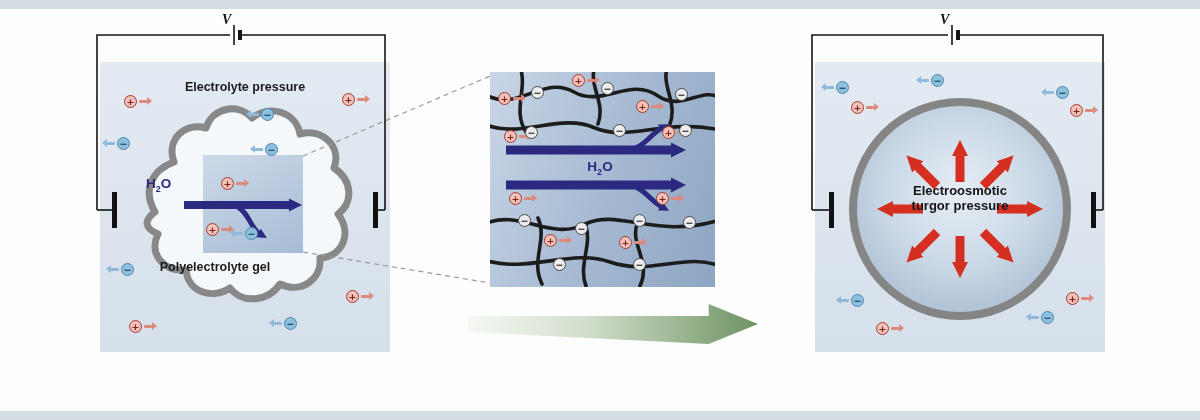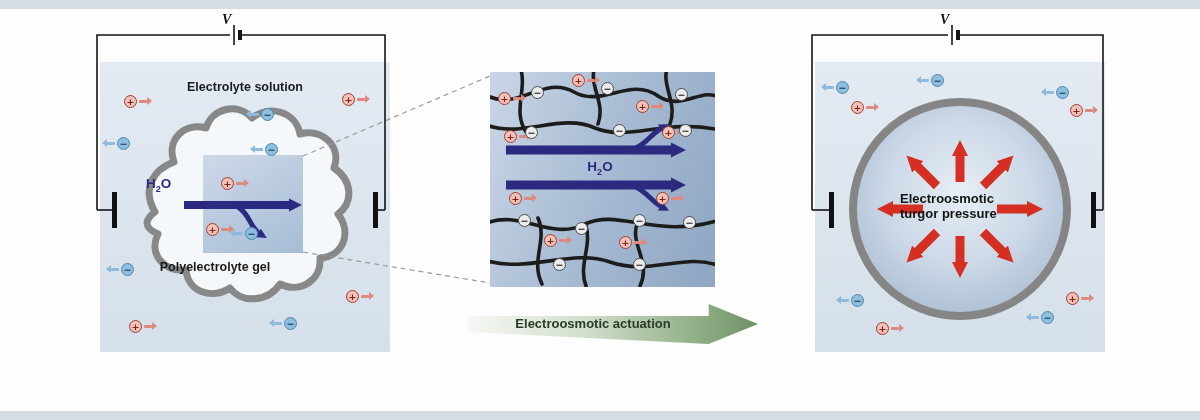--- a/index.html
+++ b/index.html
@@ -43,21 +43,21 @@
               border:8px solid #858585;box-sizing:content-box;
               background:radial-gradient(circle at 50% 42%, #e7eef5 0%, #ccd9e7 45%, #9db1c9 100%);z-index:4;}
   #zoom-region{position:absolute;left:103px;top:93px;width:100px;height:98px;
                background:linear-gradient(150deg,#cdd9e8 0%,#a6bcd6 100%);z-index:5;}
 
   #actuation-arrow{position:absolute;left:468px;top:304px;width:290px;height:40px;z-index:8;
         clip-path:polygon(0 30%,83% 30%,83% 0,100% 50%,83% 100%,0 70%);
         background:linear-gradient(90deg,#f5f8f3 0%,#d3dfcd 40%,#93b089 78%,#6e9266 100%);}
   #actuation-label{position:absolute;left:478px;top:316px;width:230px;text-align:center;z-index:9;
         color:#2a3c28;font-weight:700;font-size:13px;}
-  #pressure-label{position:absolute;left:85px;top:129px;width:120px;
+  #pressure-label{position:absolute;left:85px;top:121px;width:120px;text-align:center;
         font-size:13px;font-weight:700;color:#141414;z-index:8;}
 </style>
 </head>
 <body>
 
 <div class="stage">
   <div class="strip top"></div>
   <div class="strip bottom"></div>
 
   <div class="panel" id="panel-left">
@@ -75,21 +75,21 @@
           <path d="M0,1.5 L13,8 L0,14.5 Z" fill="#2b2a80"></path>
           </marker>
         <marker id="mNavySL" markerUnits="userSpaceOnUse" markerWidth="12" markerHeight="12" refX="2" refY="6" orient="auto">
           <path d="M0,1 L10,6 L0,11 Z" fill="#2b2a80"></path>
           </marker>
       </defs>
       <line x1="84" y1="143" x2="192" y2="143" stroke="#2b2a80" stroke-width="8" marker-end="url(#mNavyL)"></line>
       <path d="M138,145 C150,152 150,166 160,172" stroke="#2b2a80" stroke-width="5" fill="none" marker-end="url(#mNavySL)"></path>
     </svg>
 
-    <div class="lbl center" style="left:0;top:18px;width:290px">Electrolyte solution</div>
+    <div class="lbl center" style="left:0;top:18px;width:290px">Electrolyte pressure</div>
     <div class="lbl center" style="left:0;top:198px;width:230px">Polyelectrolyte gel</div>
     <div class="h2o" style="left:46px;top:114px"><span>H</span><sub>2</sub><span>O</span></div>
 
     <div class="ion" style="left:24px;top:32px">
         <span class="sign ca">+</span>
         <span class="arr red r"></span>
       </div>
     <div class="ion" style="left:242px;top:30px">
         <span class="sign ca">+</span>
         <span class="arr red r"></span>
@@ -239,21 +239,20 @@
       </div>
     <div class="ion" style="left:63px;top:185px">
         <span class="sign na">−</span>
       </div>
     <div class="ion" style="left:143px;top:185px">
         <span class="sign na">−</span>
       </div>
   </div>
 
   <div id="actuation-arrow"></div>
-  <div id="actuation-label">Electroosmotic actuation</div>
 
   <div class="panel" id="panel-right">
     <div id="gel-circle"></div>
 
     <svg class="abs" style="left:0;top:0;z-index:7" width="290" height="290" viewBox="0 0 290 290">
       <defs>
         <marker id="mRed" markerUnits="userSpaceOnUse" markerWidth="20" markerHeight="20" refX="4" refY="10" orient="auto">
           <path d="M0,2 L16,10 L0,18 Z" fill="#d42f21"></path>
           </marker>
       </defs>

